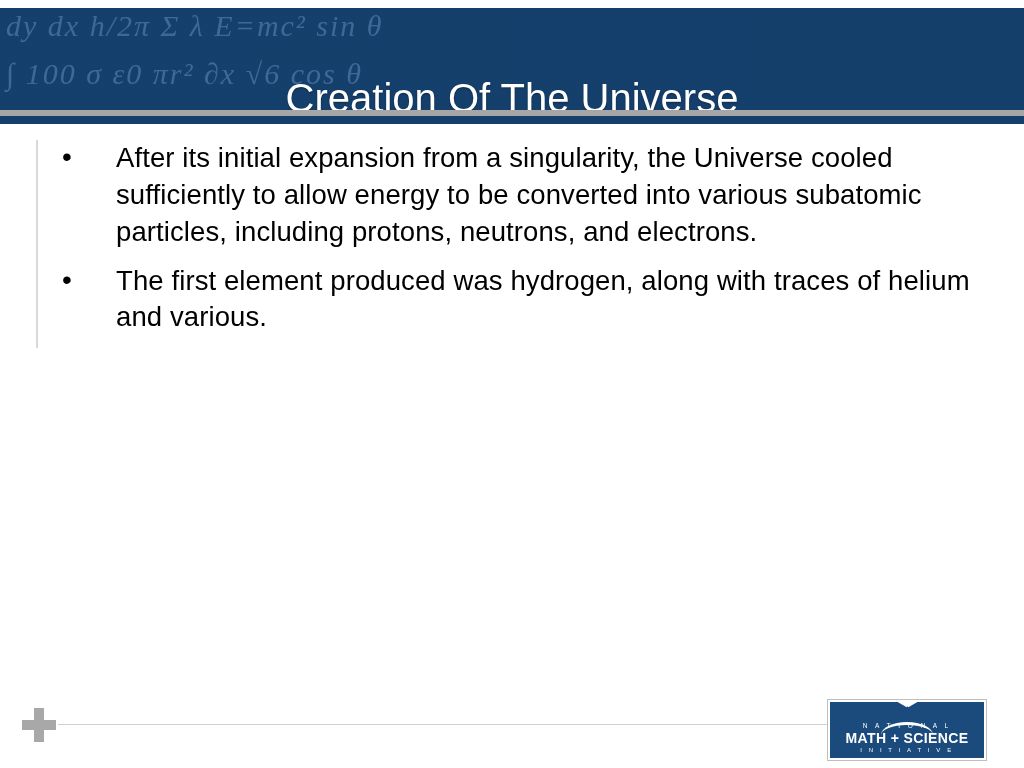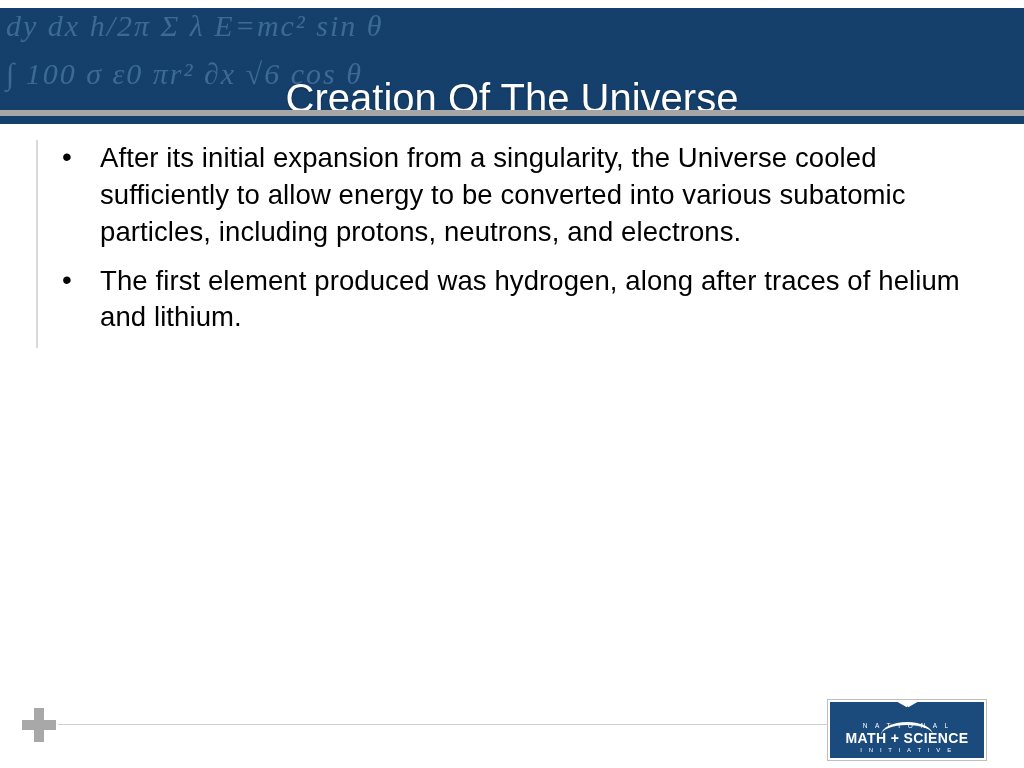--- a/index.html
+++ b/index.html
@@ -80,21 +80,21 @@
     border-left: 2px solid #d9d9d9;
     padding-left: 0;
   }
   ul.bullets {
     list-style: none;
     margin: 0;
     padding: 0;
   }
   ul.bullets li {
     position: relative;
-    padding-left: 62px;
+    padding-left: 78px;
     margin-bottom: 12px;
     color: #000000;
     font-size: 27.5px;
     line-height: 1.34;
     letter-spacing: 0.1px;
   }
   ul.bullets li::before {
     content: "\2022";
     position: absolute;
     left: 24px;
@@ -206,21 +206,21 @@
     <div>dy  dx  h/2π  Σ  λ  E=mc²  sin θ</div>
     <div>∫ 100  σ  ε0  πr²  ∂x  √6  cos θ</div>
   </div>
   <h1 class="title-text">Creation Of The Universe</h1>
 </div>
 <div class="banner-underline"></div>
 
 <div class="content">
   <ul class="bullets">
     <li>After its initial expansion from a singularity, the Universe cooled sufficiently to allow energy to be converted into various subatomic particles, including protons, neutrons, and electrons.</li>
-    <li>The first element produced was hydrogen, along after traces of helium and lithium.</li>
+    <li>The first element produced was hydrogen, along with traces of helium and various.</li>
   </ul>
 </div>
 
 <div class="footer-rule"></div>
 <div class="footer-plus"></div>
 
 <div class="logo">
   <div class="logo-rays">
     <i style="transform:rotate(-60deg)"></i>
     <i style="transform:rotate(-40deg)"></i>

